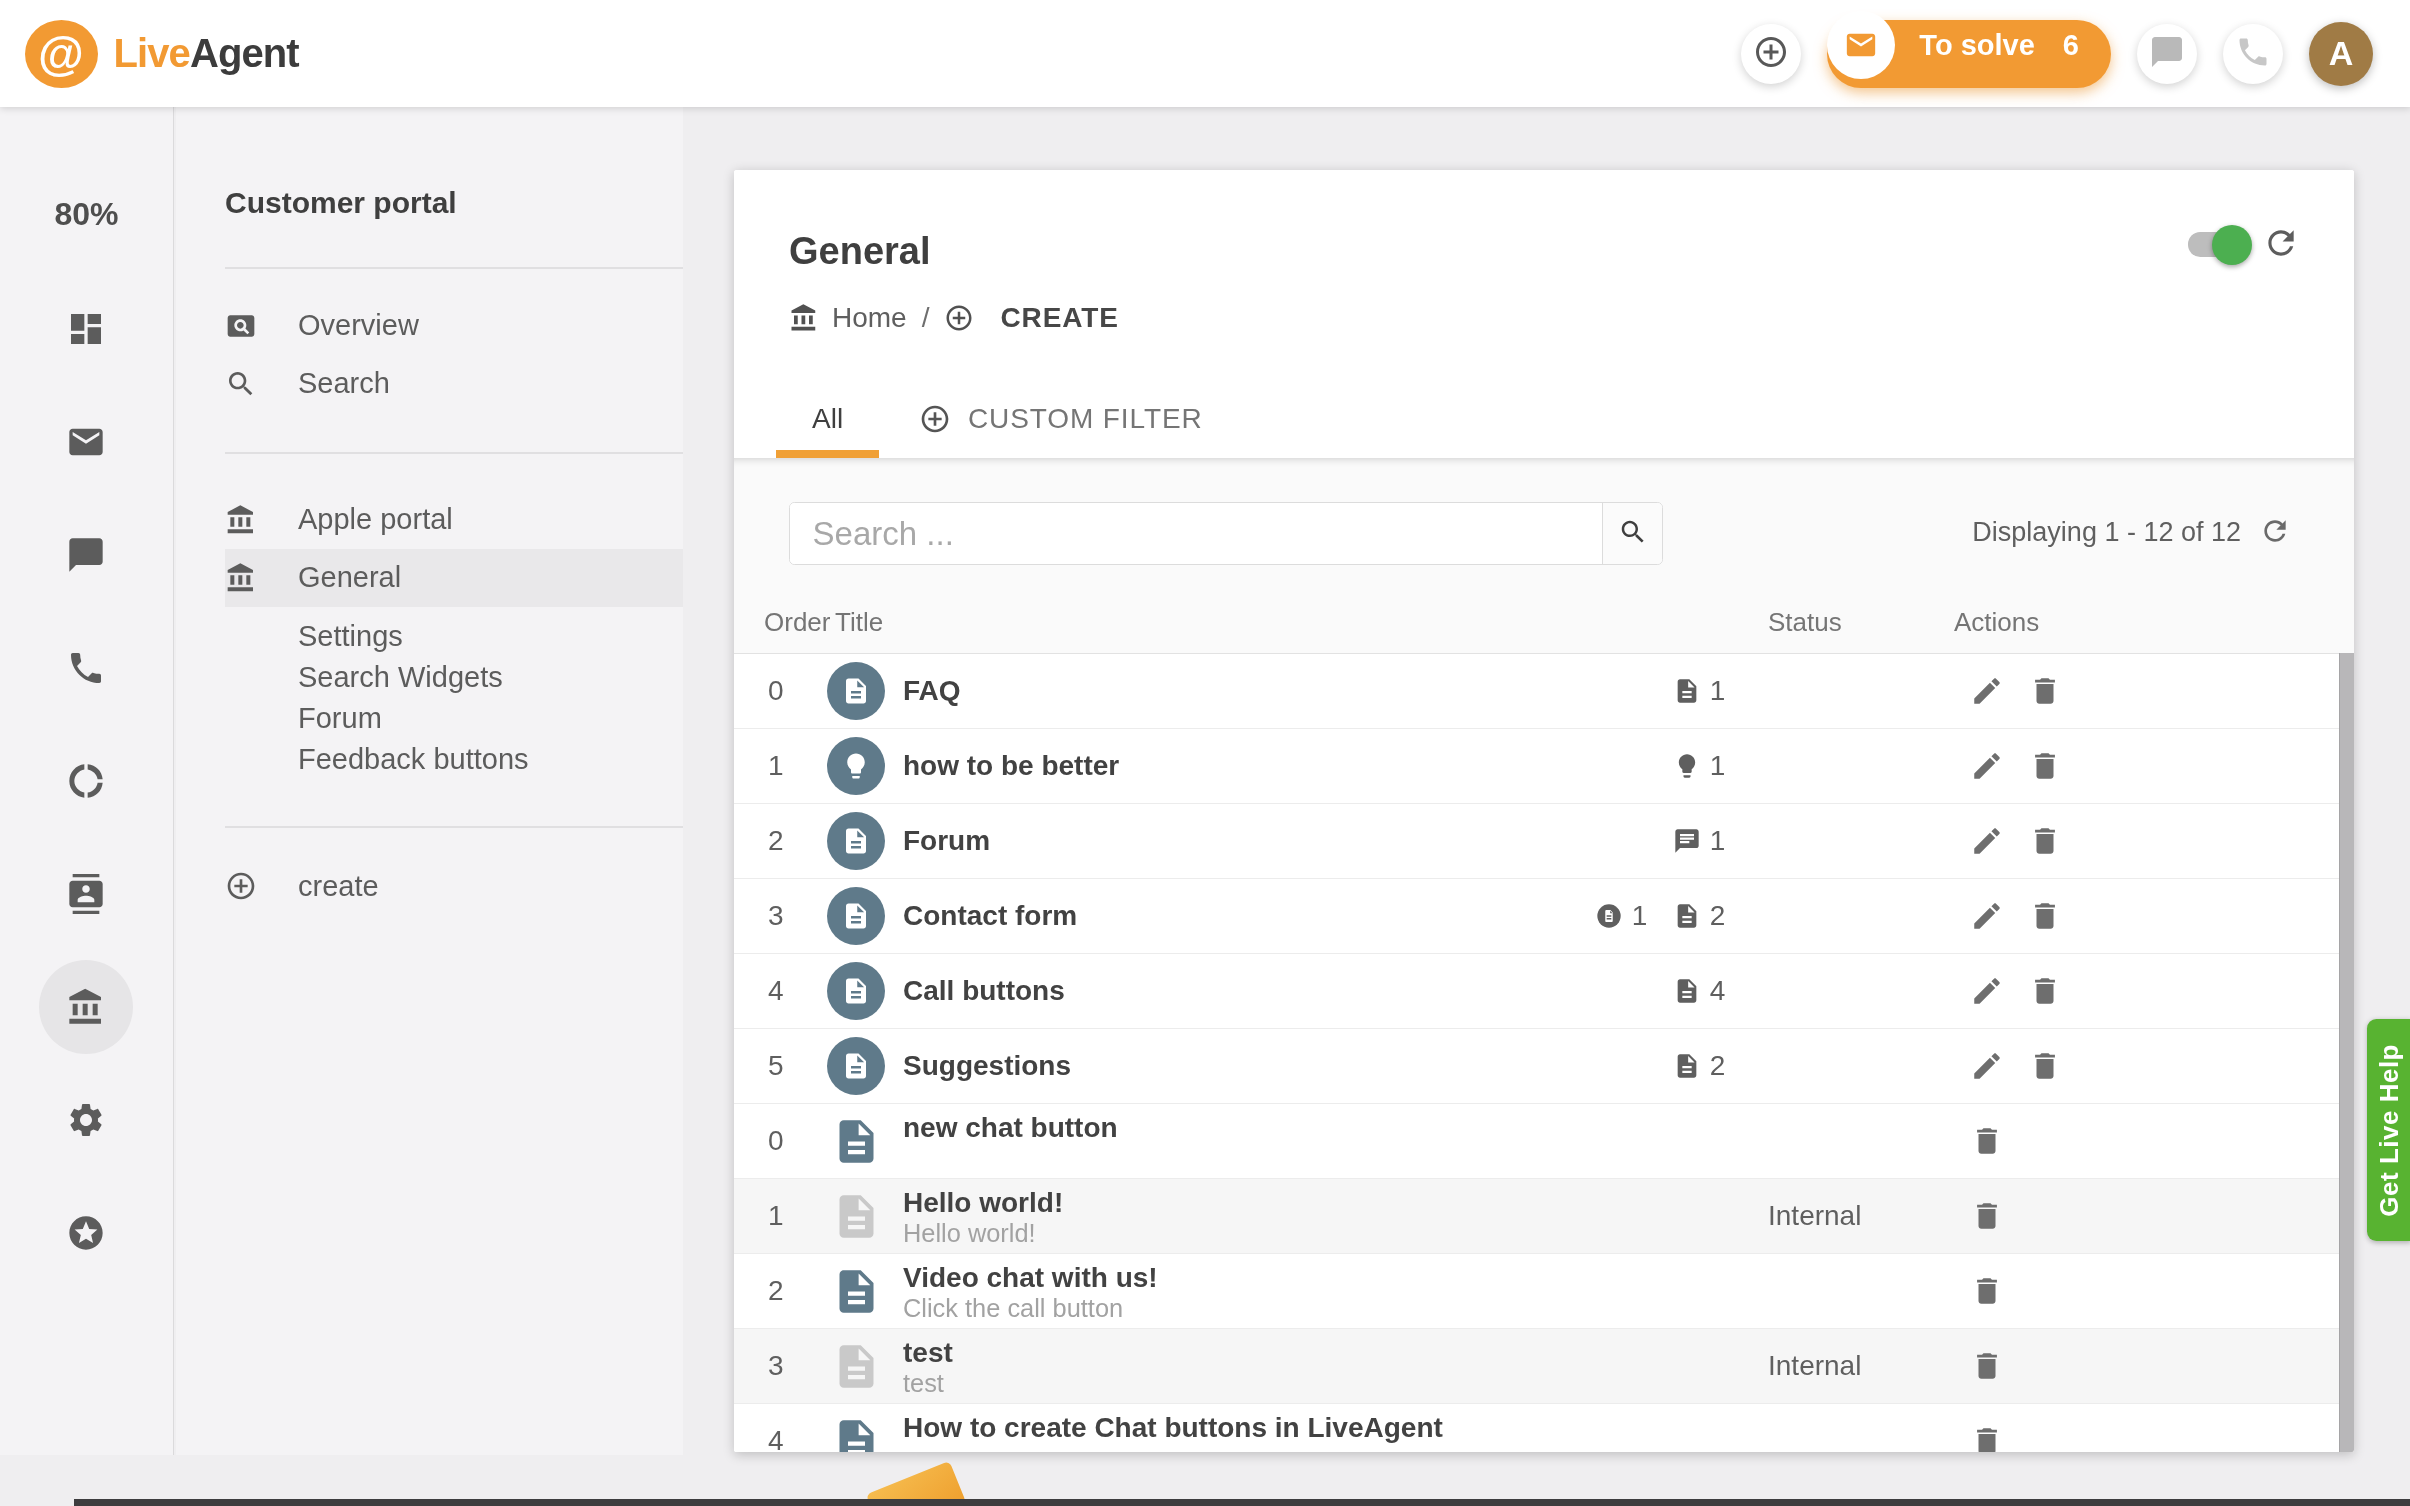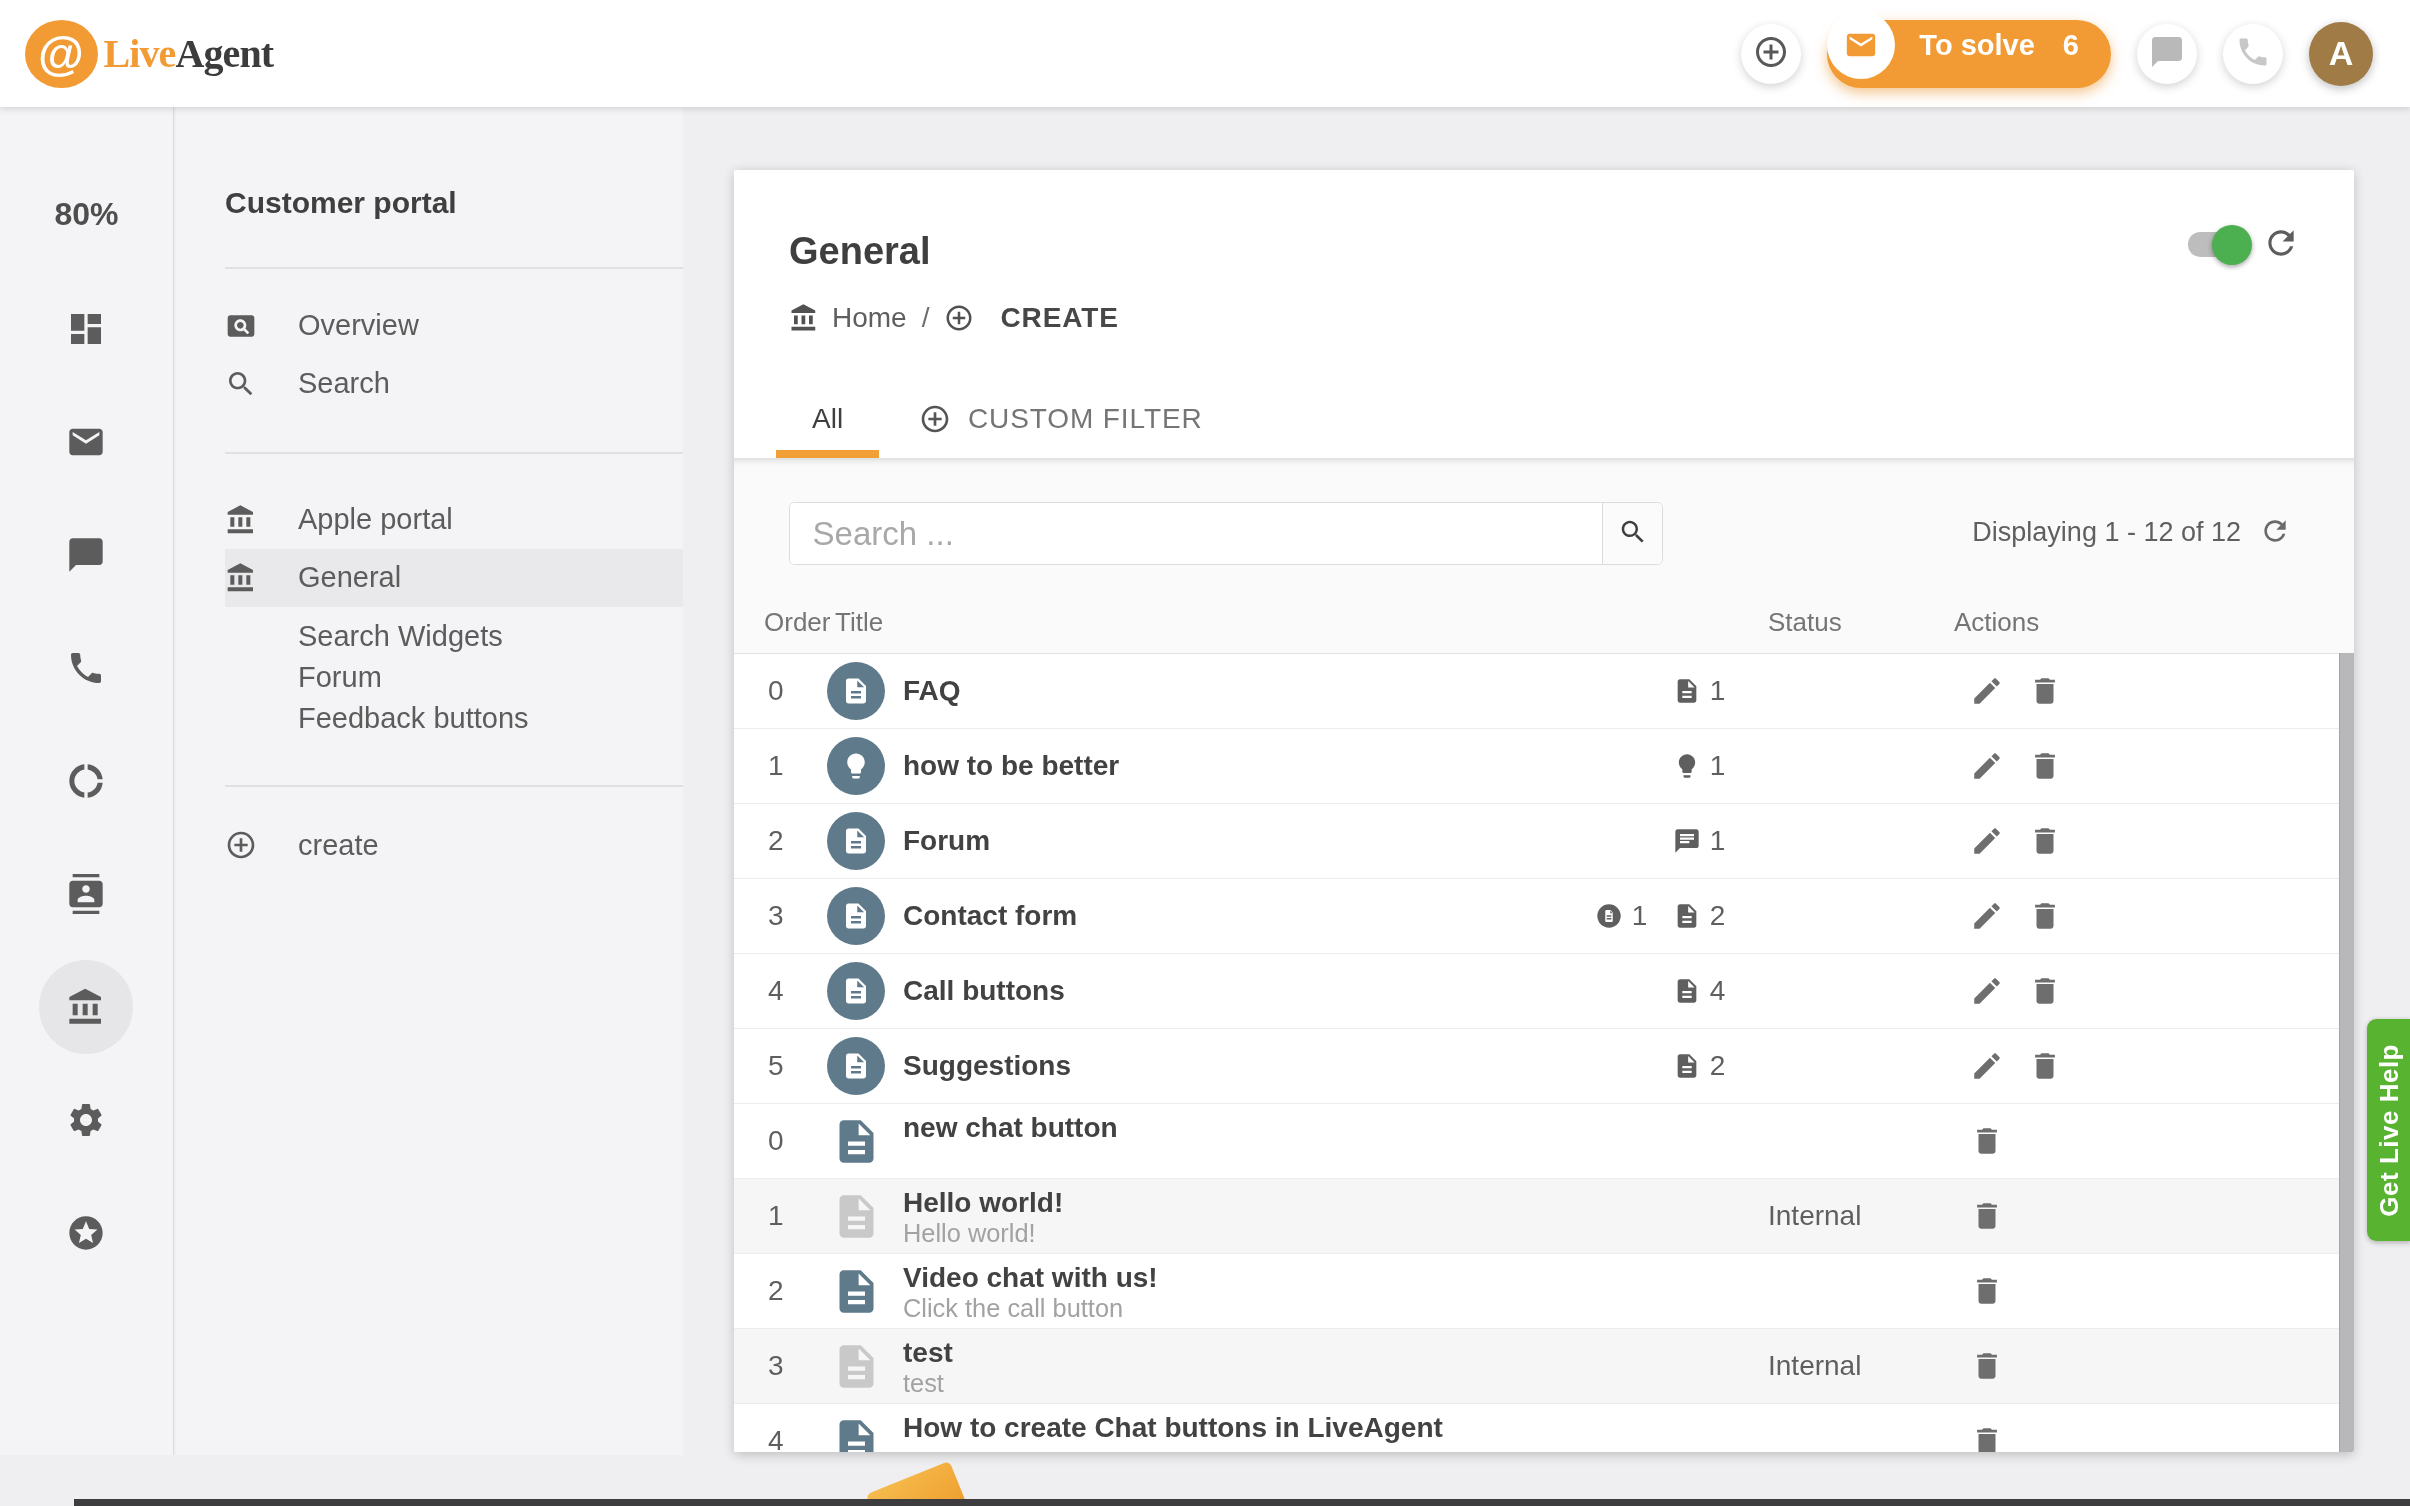--- a/index.html
+++ b/index.html
@@ -8,21 +8,21 @@
   .screen { position:relative; width:2411px; height:1507px; overflow:hidden; background:#efeef0;
     --accent-orange:#F29A33; --icon-circle:#5F7A8A; --toggle-on:#4CAF50; --live-help-green:#58B331; --avatar-brown:#A07B45; }
 
   
   .topbar { position:absolute; top:0; left:0; right:0; height:107px; background:#fff;
     box-shadow:0 1.9px 7.5px rgba(0,0,0,.16); display:flex; align-items:center; justify-content:space-between;
     padding:0 38px 0 24.5px; z-index:10; }
   .logo { display:flex; align-items:center; }
   .logo-mark { width:73px; height:68px; border-radius:50%; background:var(--accent-orange); color:#fff;
     display:flex; align-items:center; justify-content:center; font-size:47px; font-weight:bold; }
-  .logo-text { font-size:40px; font-weight:bold; letter-spacing:-0.9px; margin-left:6px;font-family:Liberation Serif, serif; }
+  .logo-text { font-size:40px; font-weight:bold; letter-spacing:-0.9px; margin-left:16px; }
   .lg-live { color:var(--accent-orange); }
   .lg-agent { color:#3c3c3c; }
   .top-actions { display:flex; align-items:center; gap:26px; }
   .icon-btn { width:60px; height:60px; border-radius:50%; background:#fff; border:none; cursor:pointer;
     box-shadow:0 2.8px 9.4px rgba(0,0,0,.18); display:flex; align-items:center; justify-content:center; }
   .icon-btn svg { width:36px; height:36px; }
   .plus-btn { color:#585858; }
   .chat-btn { color:#b9b9b9; }
   .phone-btn { color:#c7c7c7; }
   .to-solve { height:68px; border:none; cursor:pointer; border-radius:34px; background:var(--accent-orange);
@@ -258,20 +258,23 @@
             <span class="sb-ic"><svg class="" viewBox="0 0 24 24" fill="currentColor">
                 <path d="M4 10v7h3v-7H4zm6 0v7h3v-7h-3zM2 22h19v-3H2v3zm14-12v7h3v-7h-3zm-4.5-9L2 6v2h19V6l-9.5-5z"></path>
               </svg></span>
             <span class="sb-label">Apple portal</span>
           </div>
           <div class="sb-item active">
             <span class="sb-ic"><svg class="" viewBox="0 0 24 24" fill="currentColor">
                 <path d="M4 10v7h3v-7H4zm6 0v7h3v-7h-3zM2 22h19v-3H2v3zm14-12v7h3v-7h-3zm-4.5-9L2 6v2h19V6l-9.5-5z"></path>
               </svg></span>
             <span class="sb-label">General</span>
+          </div>
+          <div class="sb-item small indent">
+            <span class="sb-label">Settings</span>
           </div>
           <div class="sb-item small indent">
             <span class="sb-label">Search Widgets</span>
           </div>
           <div class="sb-item small indent">
             <span class="sb-label">Forum</span>
           </div>
           <div class="sb-item small indent">
             <span class="sb-label">Feedback buttons</span>
           </div>

